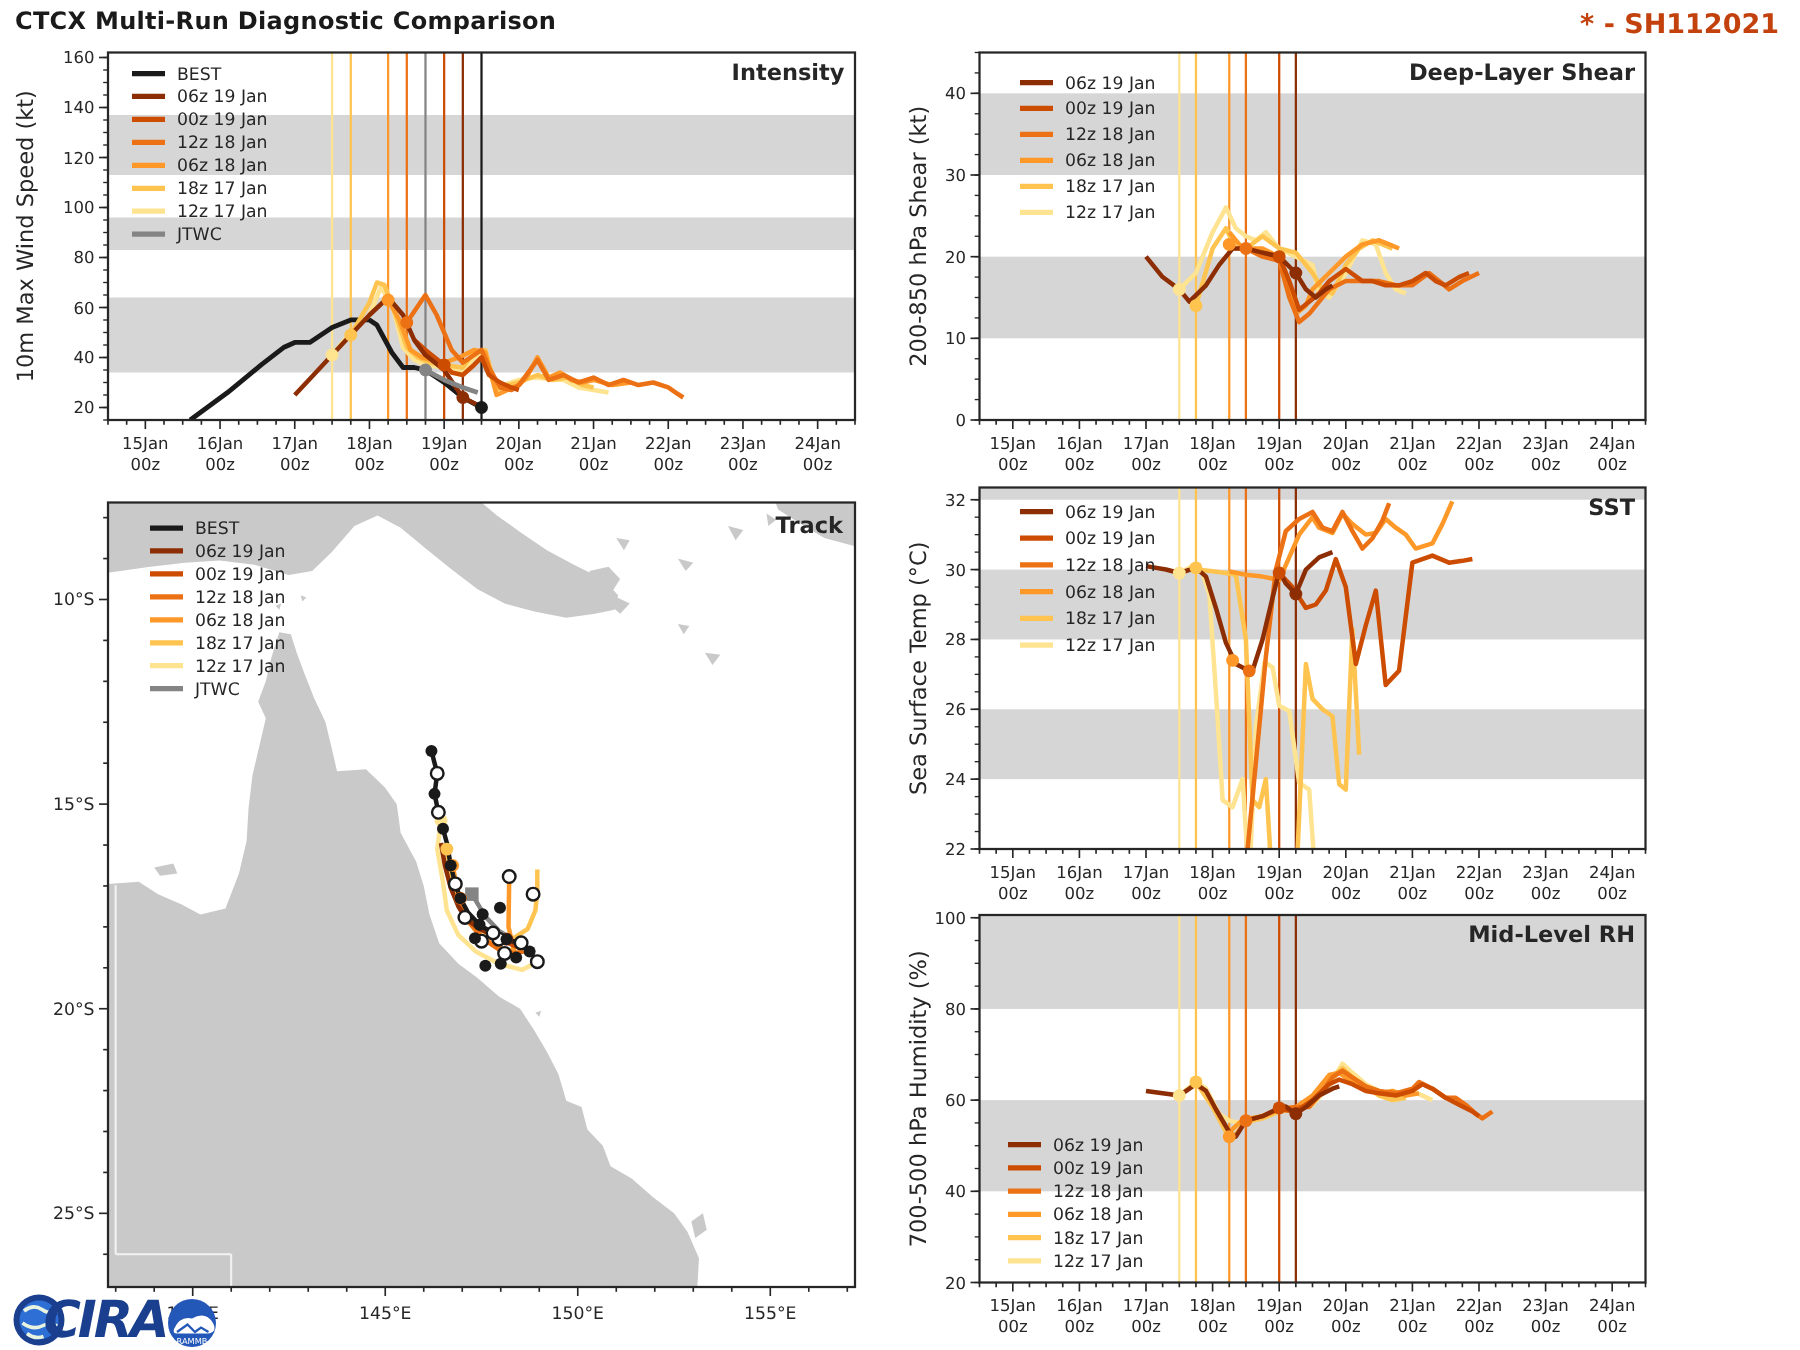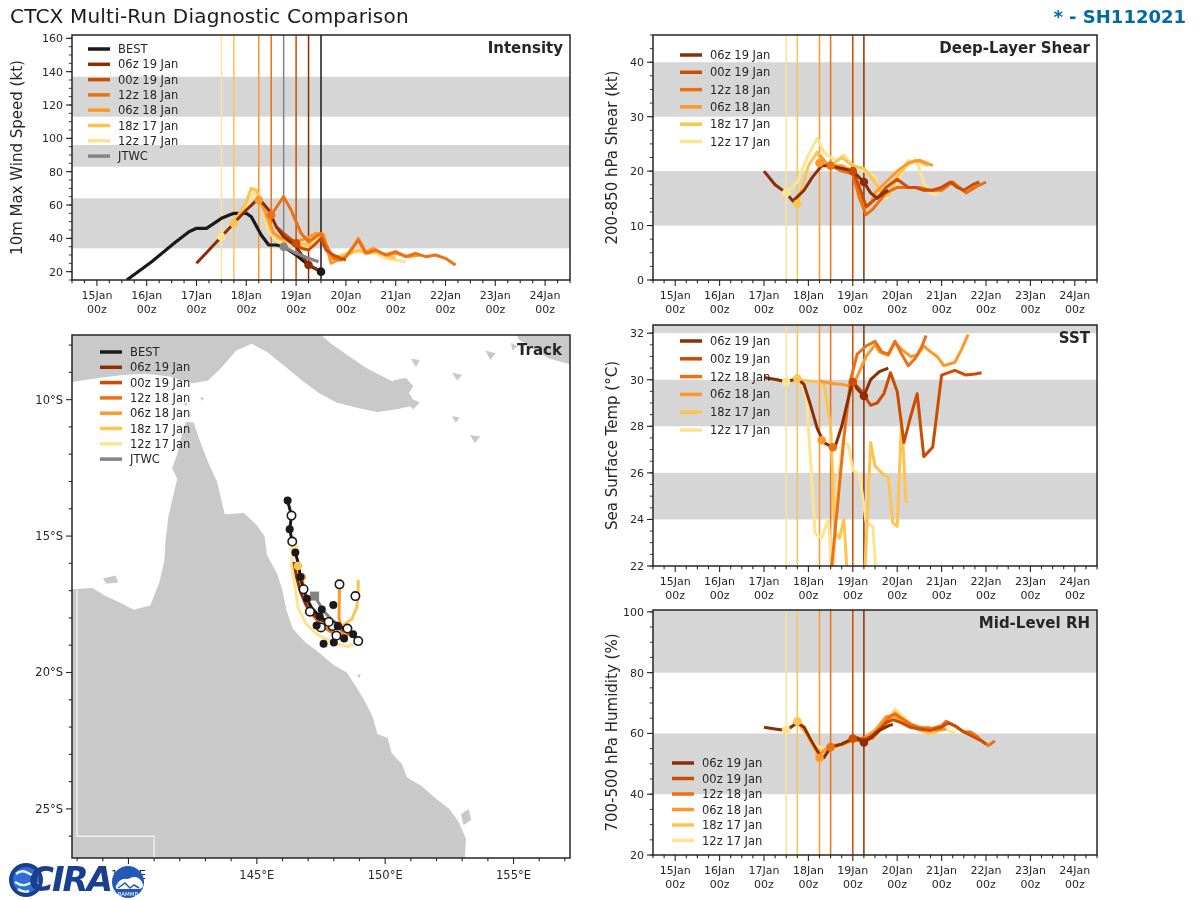--- a/index.html
+++ b/index.html
@@ -1,18 +1,18 @@
 <!DOCTYPE html>
 <html><head>
 <meta charset="utf-8">
 <style>
   html,body{margin:0;padding:0;background:#ffffff;}
   body{width:1200px;height:900px;position:relative;font-family:"DejaVu Sans","Liberation Sans",sans-serif;overflow:hidden;}
-  #page-title{position:absolute;left:10px;top:4px;font-size:20px;font-weight:normal;color:#1a1a1a;letter-spacing:.2px;}
-  #storm-id{position:absolute;right:14px;top:6px;font-size:18px;font-weight:bold;color:#0369a1;text-align:right;}
+  #page-title{position:absolute;left:10px;top:4px;font-size:16px;font-weight:bold;color:#1a1a1a;letter-spacing:.2px;}
+  #storm-id{position:absolute;right:14px;top:6px;font-size:18px;font-weight:bold;color:#c2410c;text-align:right;}
   #plot-area{position:absolute;left:0;top:0;}
   #cira-logo{position:absolute;left:6px;top:858px;width:200px;height:54px;}
   text{font-family:"DejaVu Sans","Liberation Sans",sans-serif;}
 </style>
 </head>
 <body>
 
 <div id="page-title">CTCX Multi-Run Diagnostic Comparison</div>
 <div id="storm-id">* - SH112021</div>
 <div id="plot-area"><svg width="1200" height="900" viewBox="0 0 1200 900">

